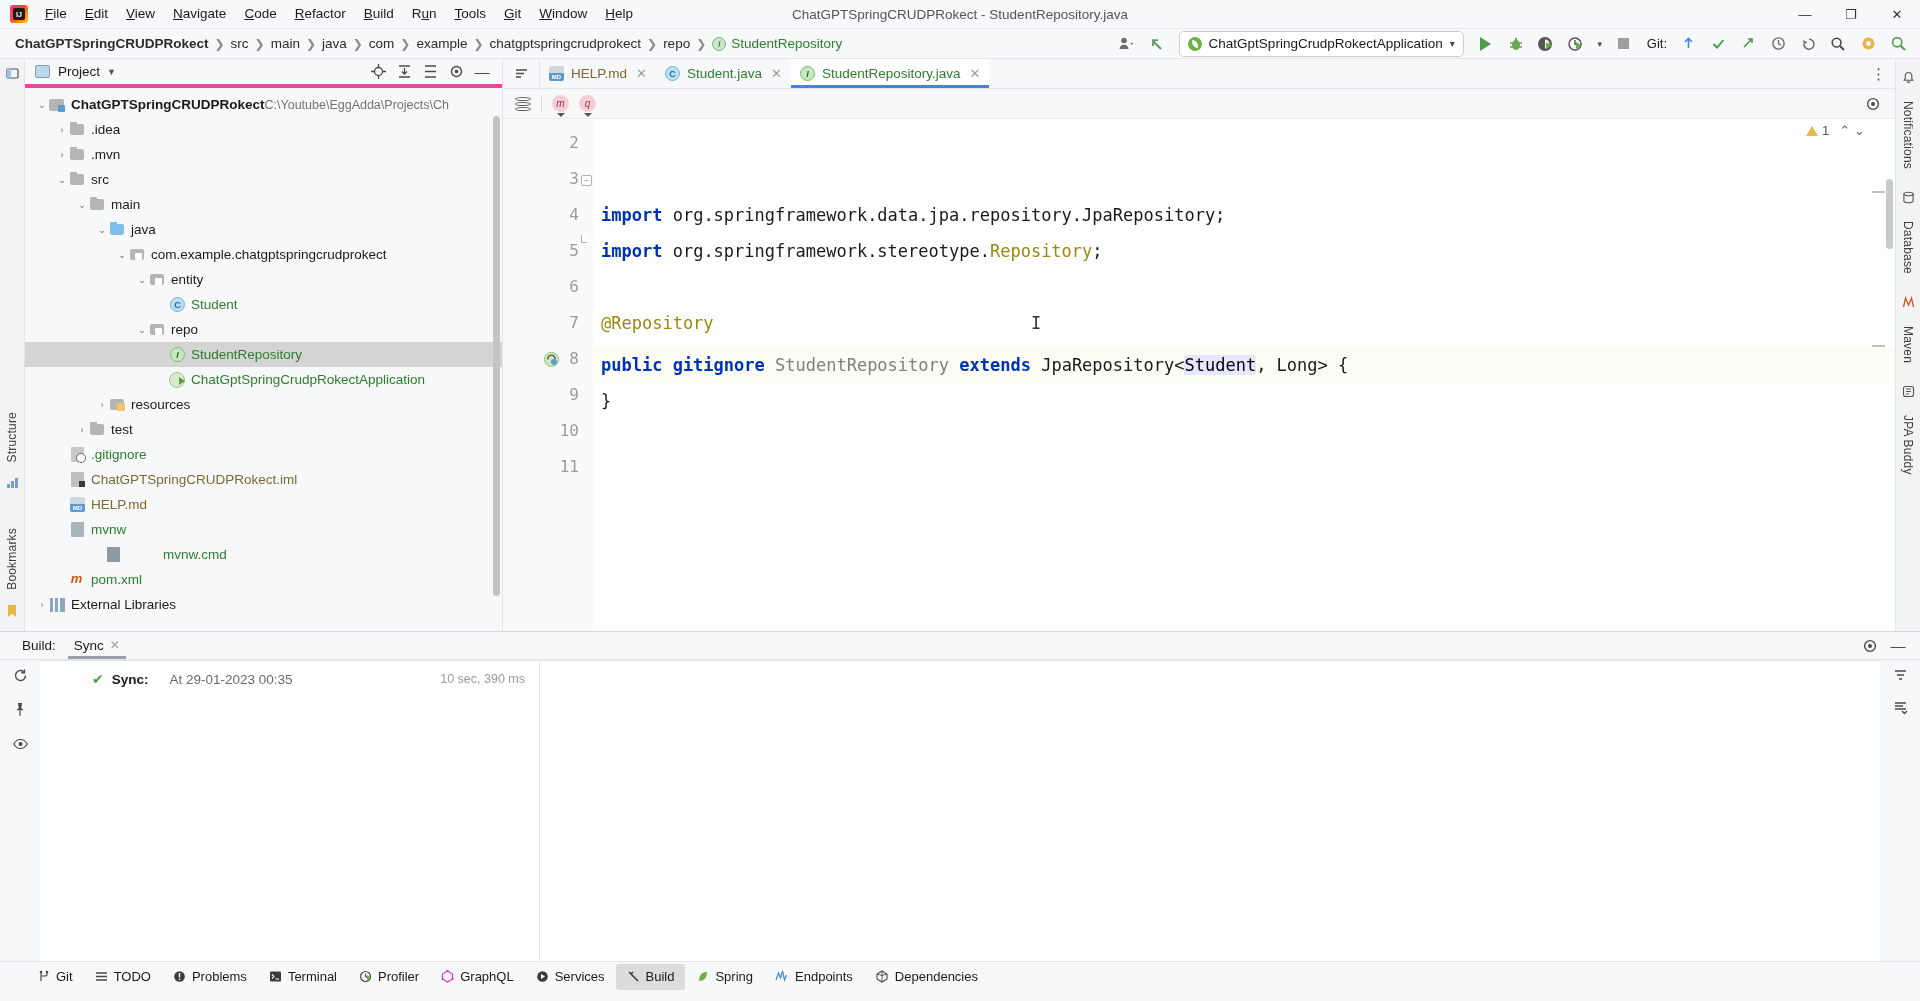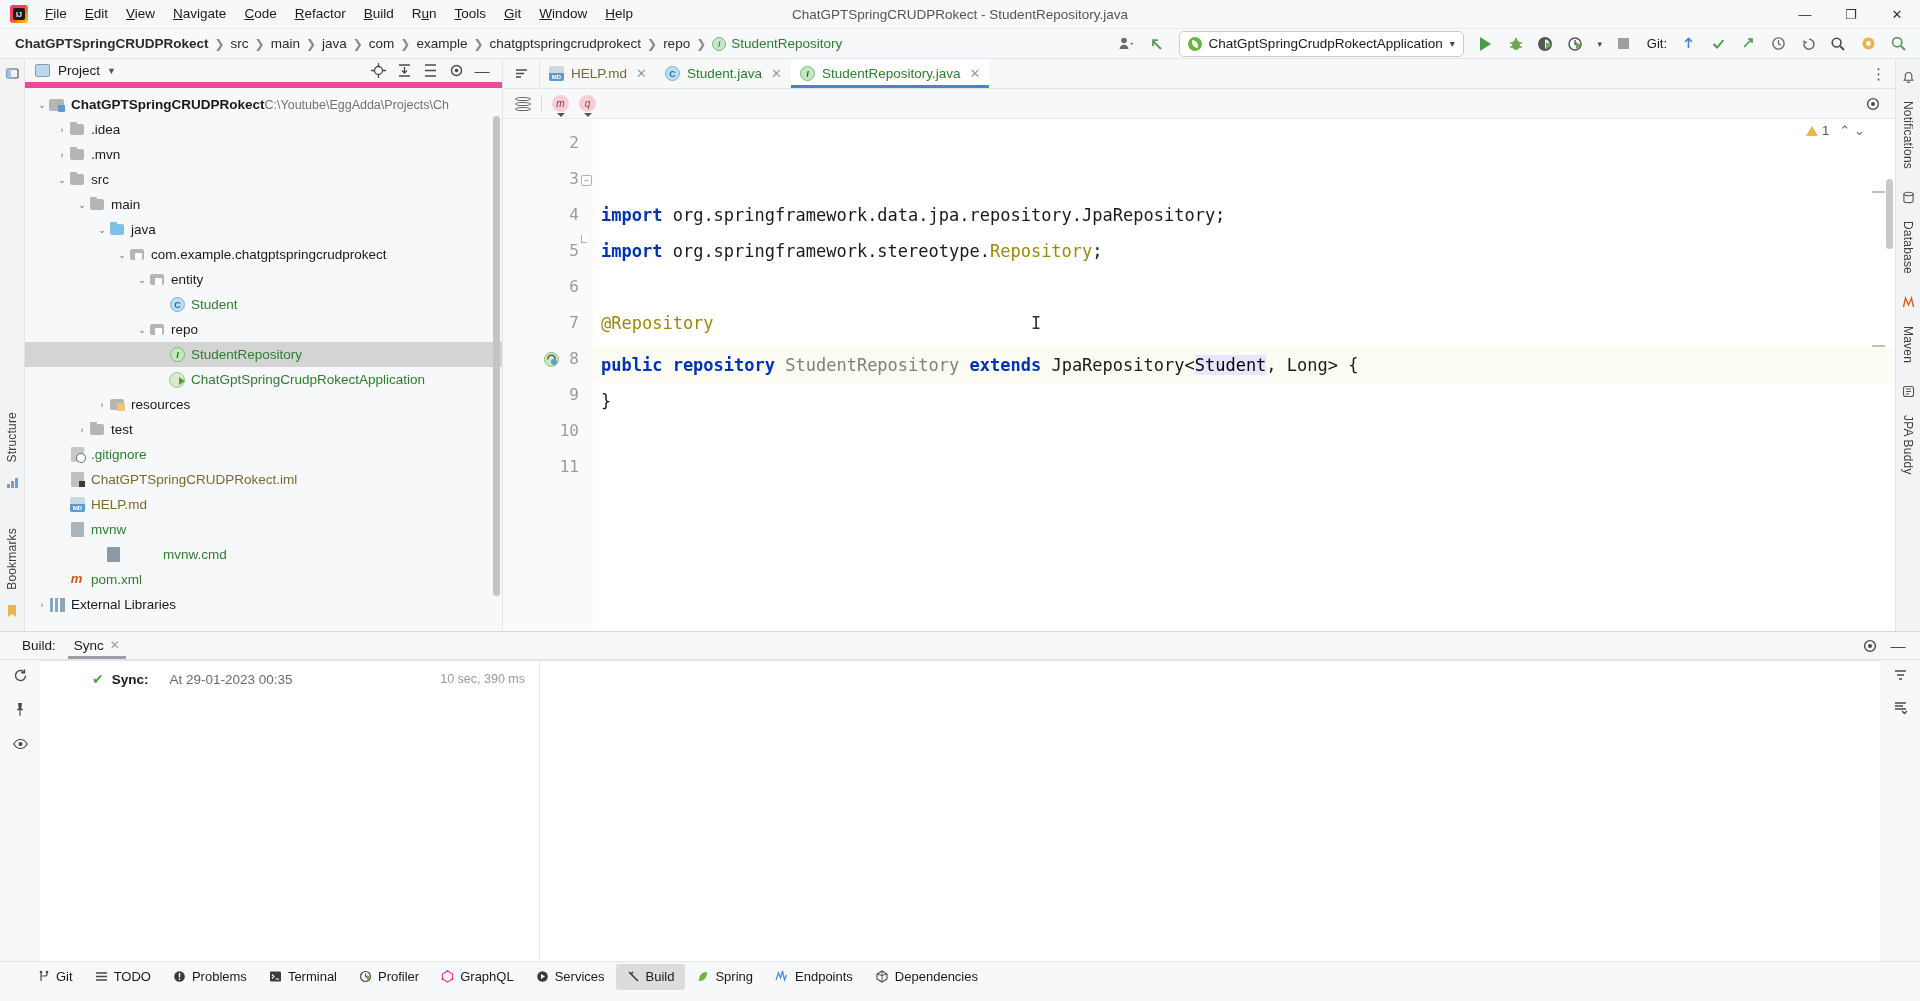--- a/index.html
+++ b/index.html
@@ -84,21 +84,21 @@
   }
   .railtxt {
     writing-mode: vertical-rl; text-orientation: mixed; font-size:12px; color:#3c3c3c;
     padding: 8px 0; letter-spacing:.2px;
   }
   .railtxt.rotated { transform: rotate(180deg); }
   .rail-icon { font-size:13px;color:#4a4a4a;margin:6px 0; }
 
   
   .sidebar { width: 478px; background:#f7f8fa; border-right:1px solid #e3e5e9; display:flex;flex-direction:column; flex:0 0 478px; }
-  .sb-head { height:29px;display:flex;align-items:center;padding:0 8px 0 10px;border-bottom:6px solid #ec4899; }
+  .sb-head { height:29px;display:flex;align-items:center;padding:0 8px 0 10px;border-bottom:4px solid #ec4899; }
   .sb-title { font-size:13.5px;color:#1a1a1a;margin-left:8px; }
   .sb-proj-ico{width:15px;height:13px;border:1.5px solid #8c9aa8;border-radius:2px;background:#bcd8ef;}
   .chev-sm { font-size:9px;color:#555;margin-left:7px; }
   .sb-actions{margin-left:auto;display:flex;gap:2px;}
   .sbtn{width:24px;height:24px;display:flex;align-items:center;justify-content:center;border-radius:4px;color:#4a4a4a;font-size:13px;}
 
   .tree { flex:1; overflow:hidden; padding-top:4px; font-size:13.5px; color:#1a1a1a; position:relative; }
   .trow { display:flex;align-items:center;height:25px;padding-right:8px;white-space:nowrap; }
   .trow.selected { background:#d4d4d4; }
   .tarrow { width:14px;text-align:center;color:#6b6b6b;font-size:9px;flex:0 0 14px; }
@@ -645,21 +645,21 @@
 
 
           <div class="codeline" style="top:78px"><span class="kw">import</span> <span class="plain">org.springframework.data.jpa.repository.JpaRepository;</span></div>
 
           <div class="codeline" style="top:114px"><span class="kw">import</span> <span class="plain">org.springframework.stereotype.</span><span class="anno">Repository</span><span class="plain">;</span></div>
 
           <div class="codeline" style="top:150px"></div>
 
           <div class="codeline" style="top:186px"><span class="anno">@Repository</span></div>
 
-          <div class="codeline" style="top:228px"><span class="kw">public repository</span> <span class="typ">StudentRepository</span> <span class="kw">extends</span> <span class="ident">JpaRepository&lt;</span><span class="sel">Student</span><span class="ident">, Long&gt; {</span></div>
+          <div class="codeline" style="top:228px"><span class="kw">public gitignore</span> <span class="typ">StudentRepository</span> <span class="kw">extends</span> <span class="ident">JpaRepository&lt;</span><span class="sel">Student</span><span class="ident">, Long&gt; {</span></div>
 
           <div class="codeline" style="top:264px"><span class="ident">}</span></div>
 
           <div class="caret-i" style="left:438px;top:186px">I</div>
 
           <div class="scroll-v"></div>
           <div class="marker-r" style="top:72px"></div>
           <div class="marker-r" style="top:226px"></div>
         </div>
       </div>

